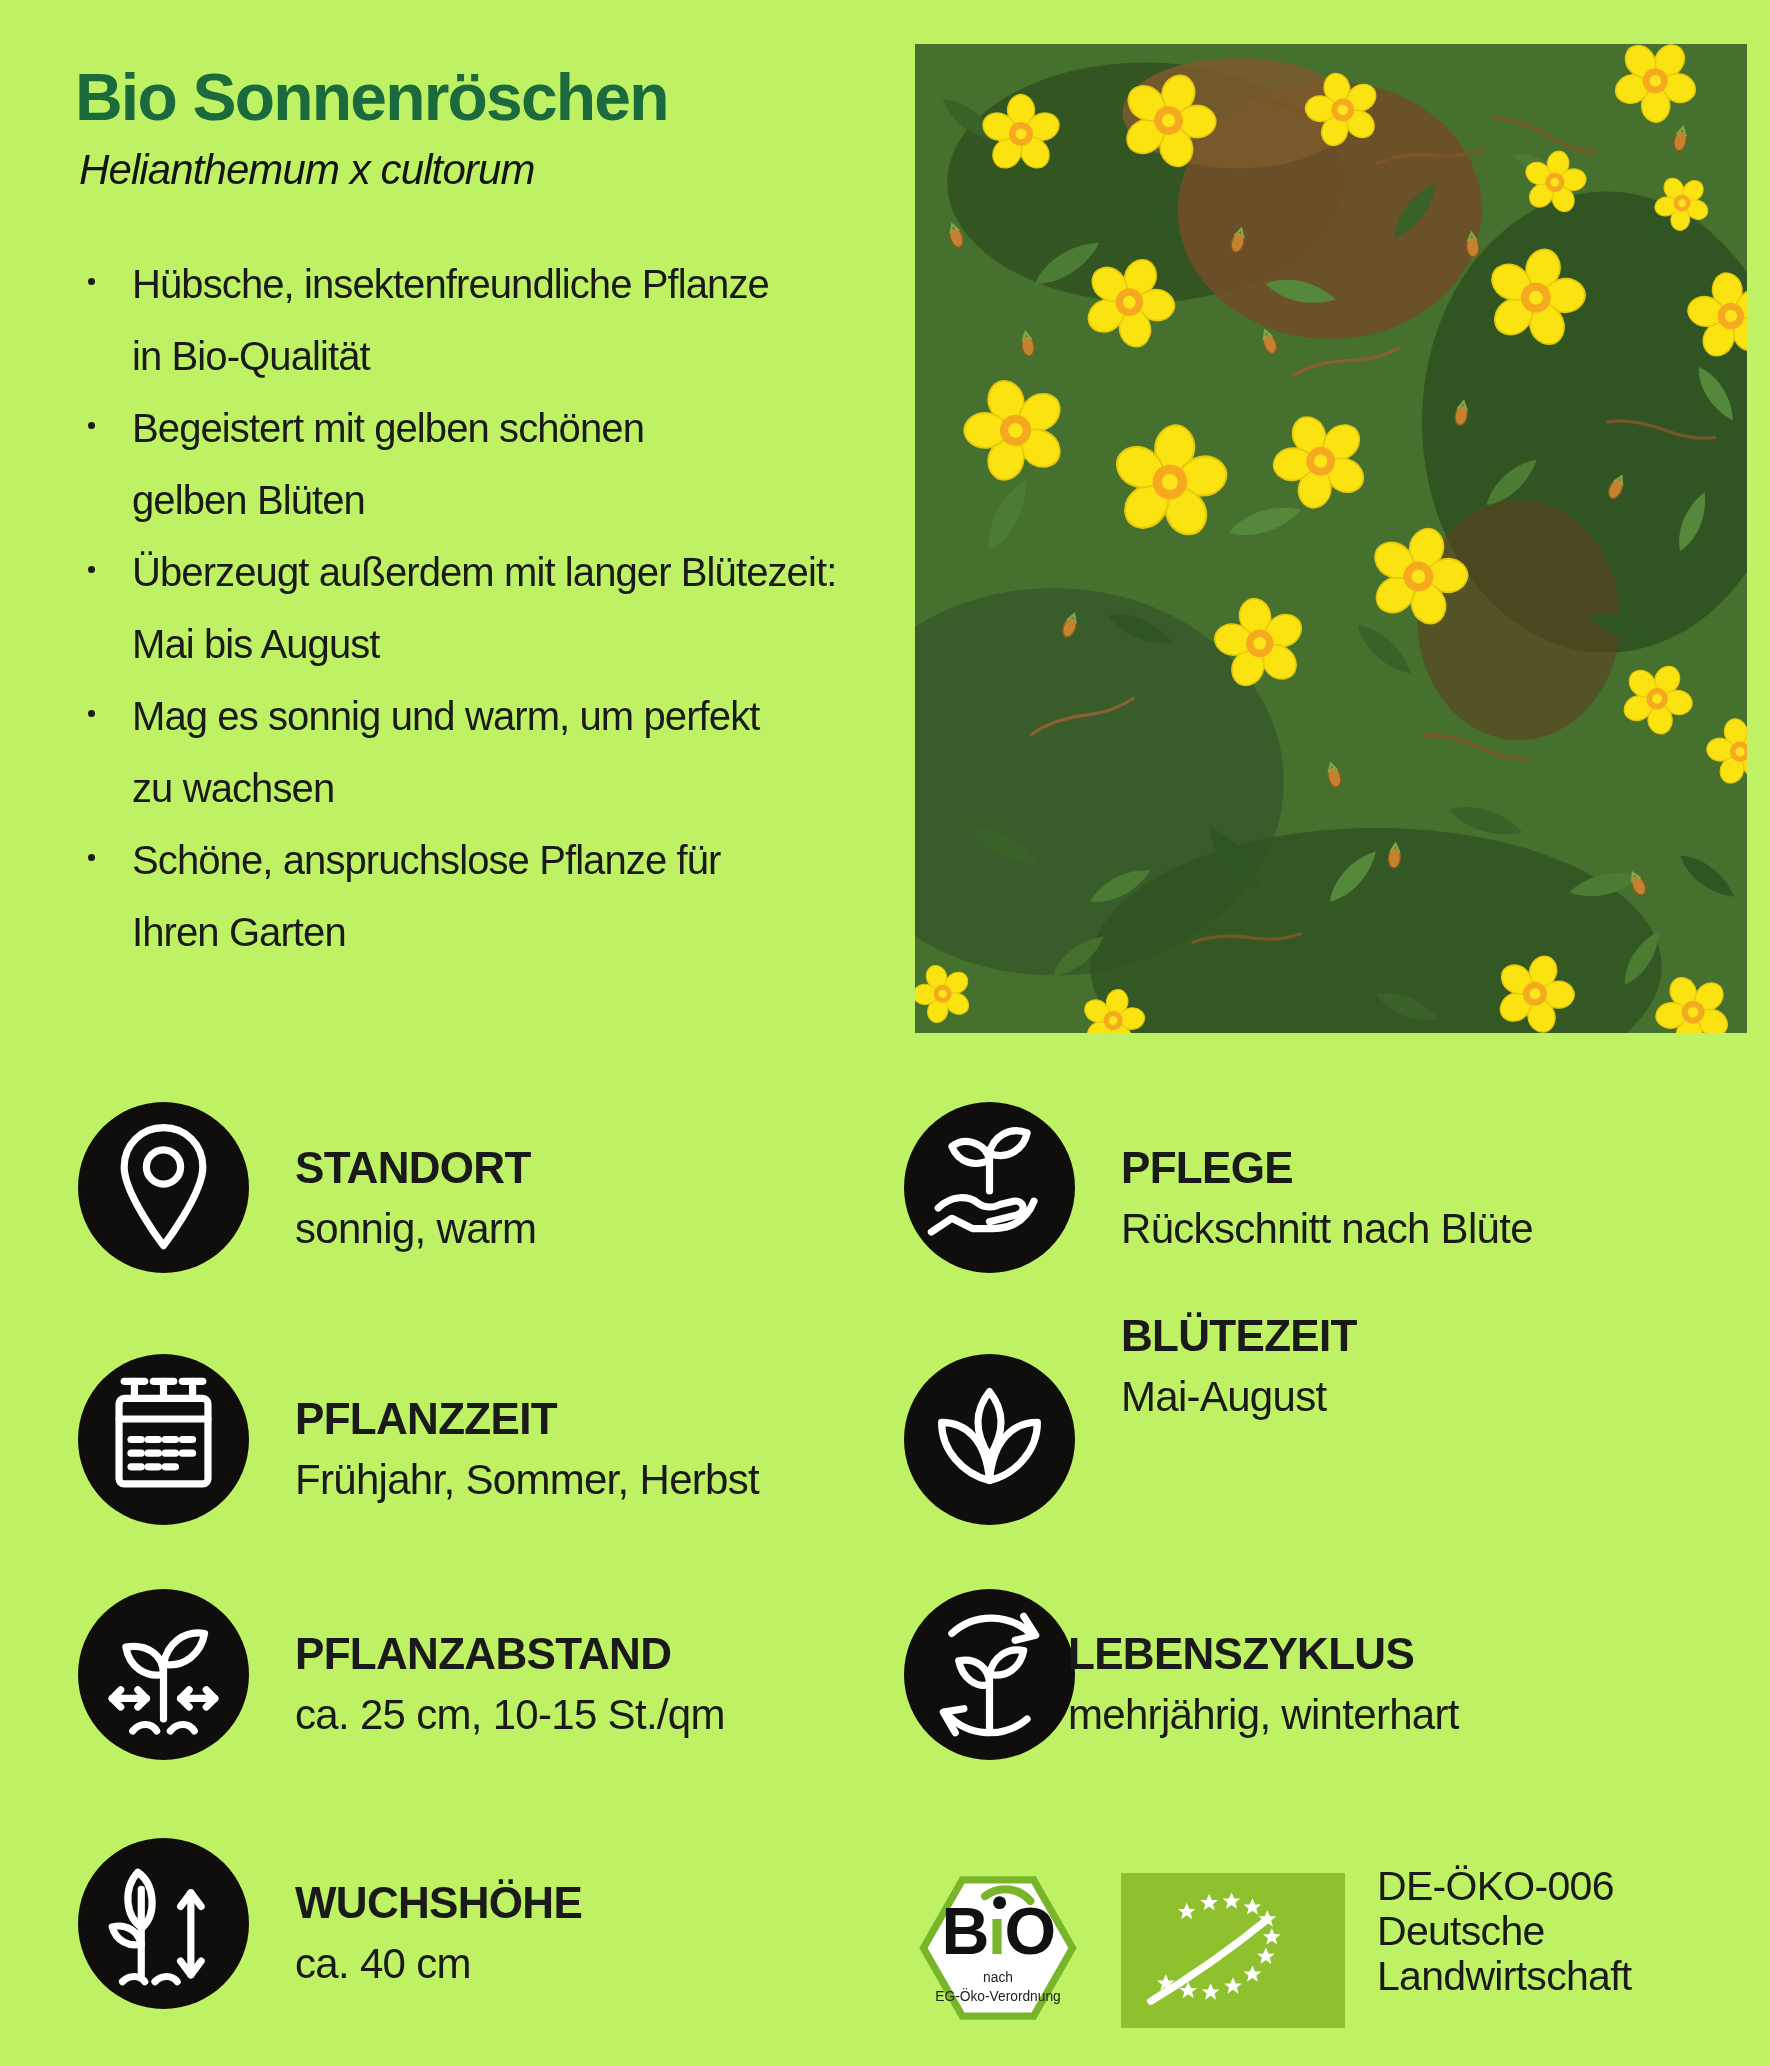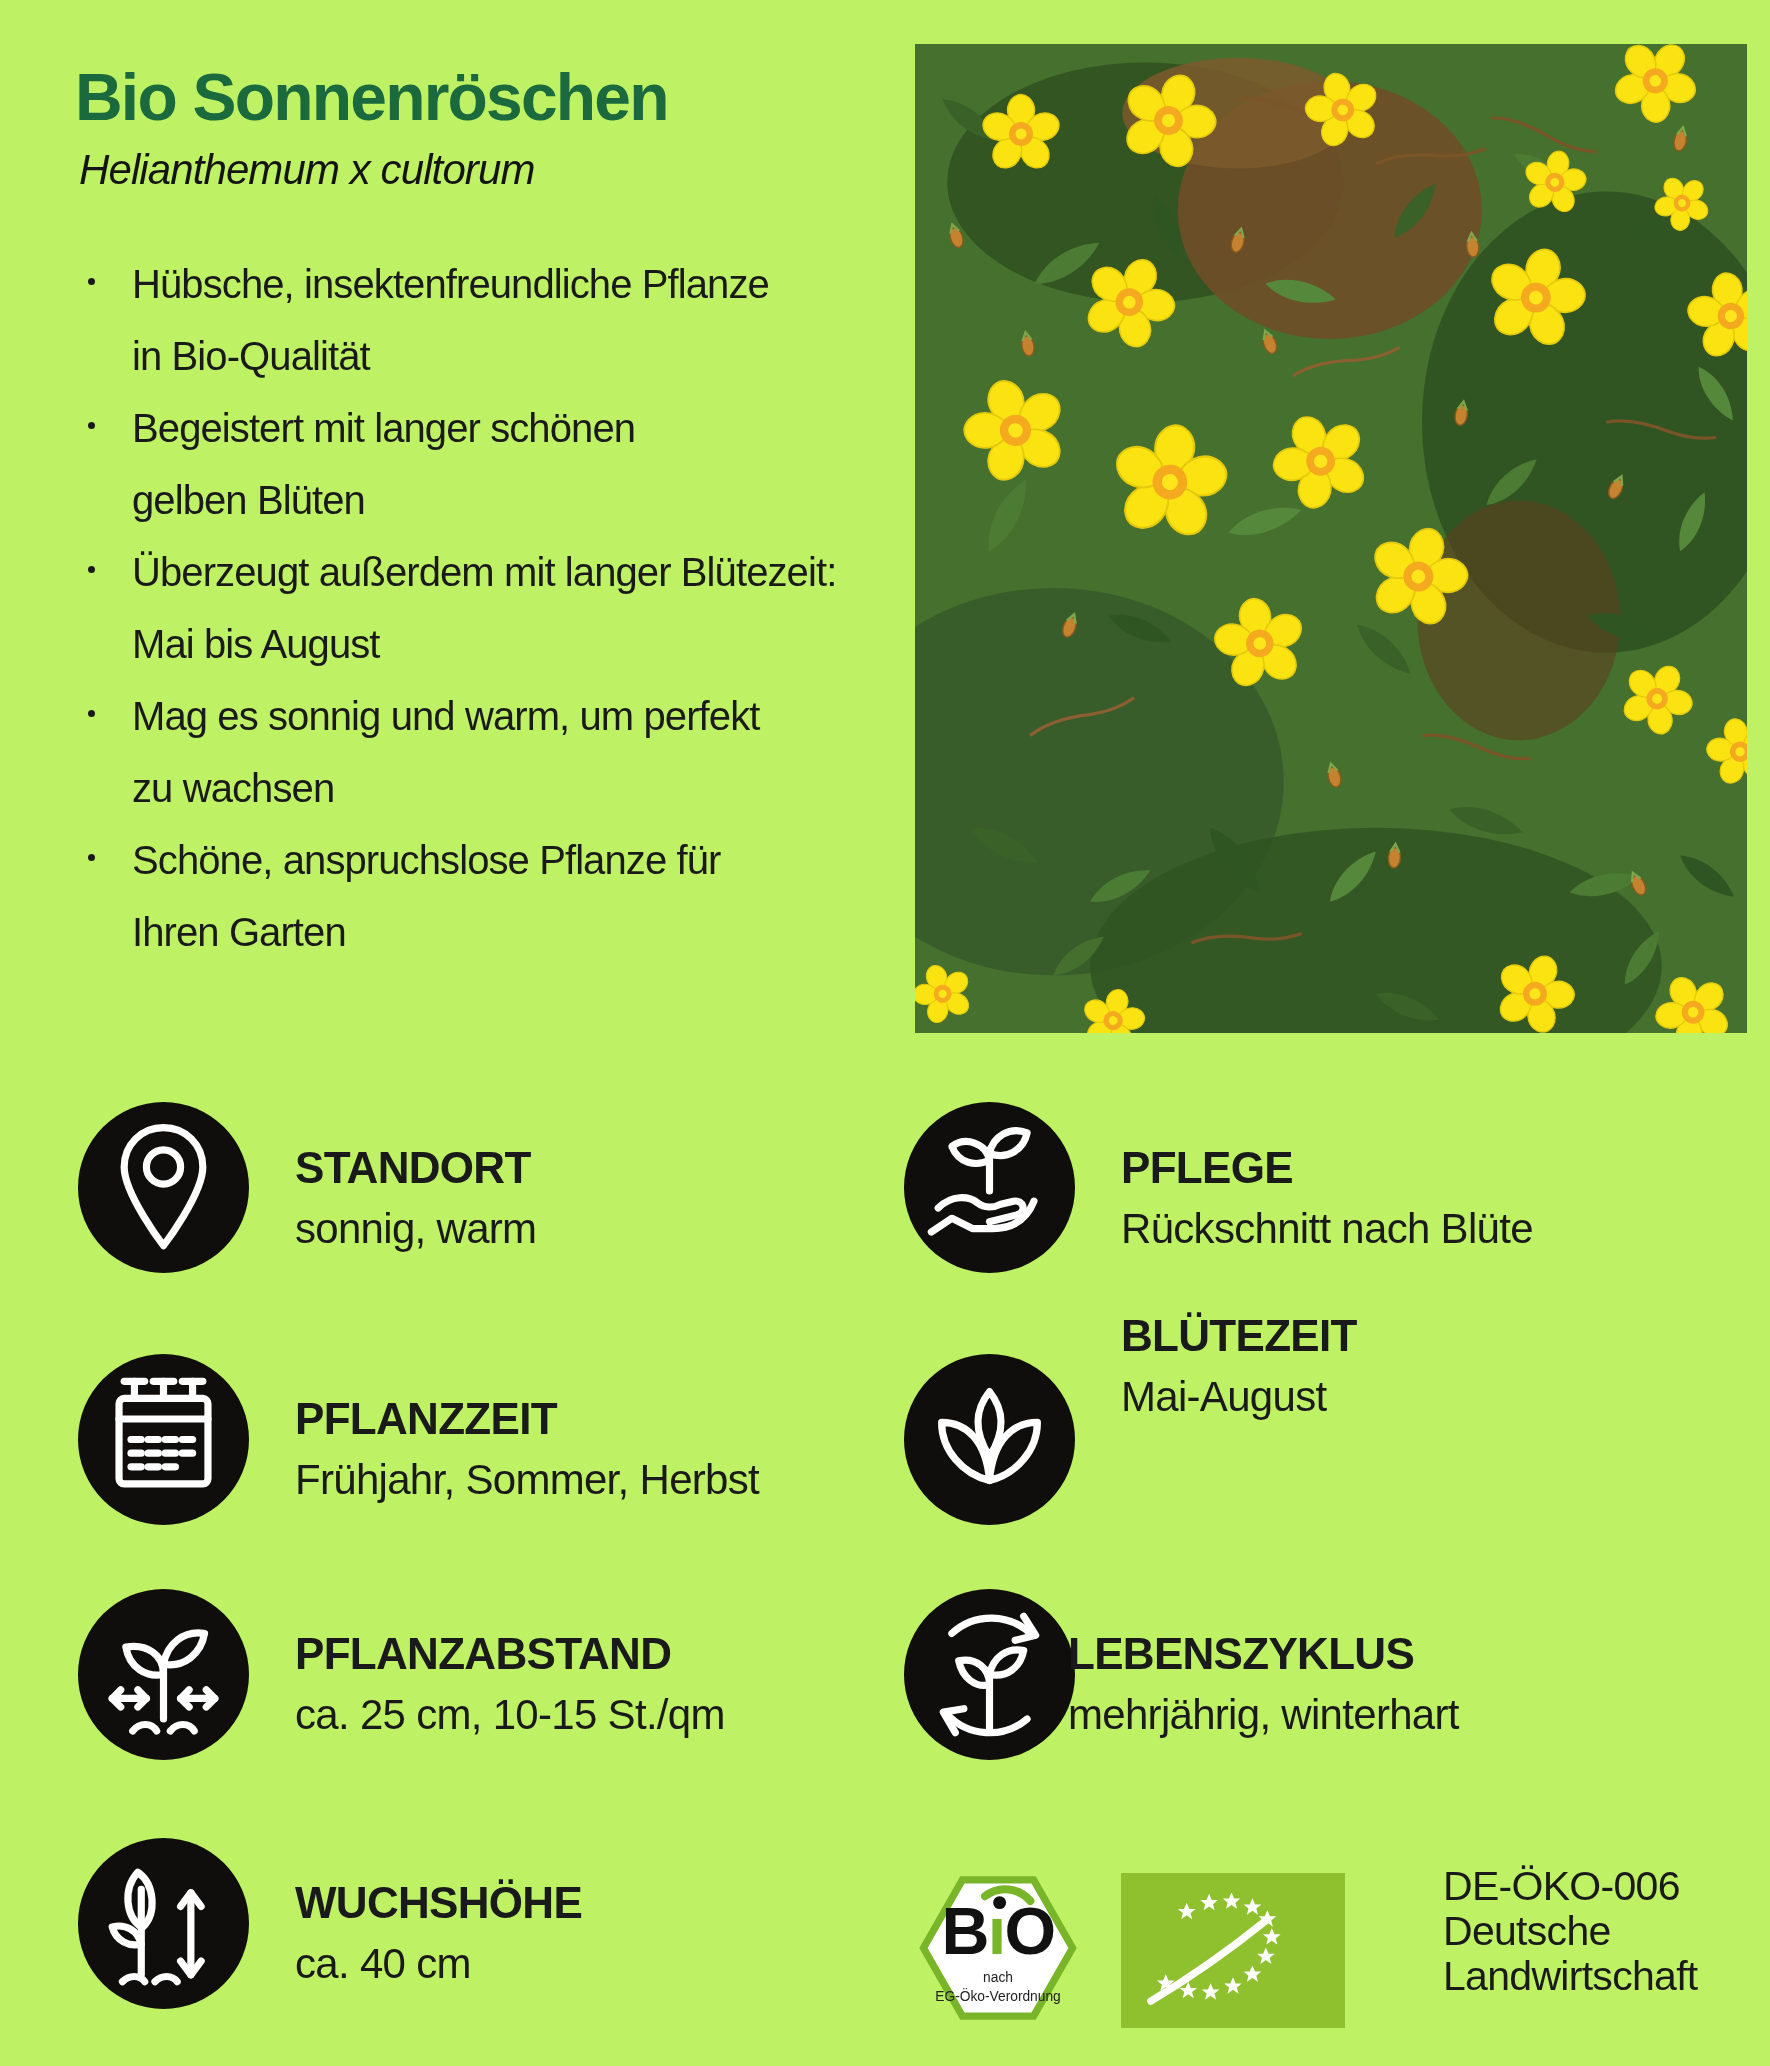--- a/index.html
+++ b/index.html
@@ -20,41 +20,41 @@
   .photo { position:absolute; left:915px; top:44px; width:832px; height:989px; }
   .photo svg { display:block; width:100%; height:100%; }
 
   .feature { position:absolute; }
   .icon-circle { position:absolute; width:171px; height:171px; border-radius:50%; background:#100E0C; }
   .icon-circle svg { position:absolute; left:0; top:0; width:100%; height:100%; }
   .feature-text h3 { margin:0; font-size:44px; font-weight:700; letter-spacing:-0.7px; white-space:nowrap; }
   .feature-text p  { margin:12px 0 0 0; font-size:42px; letter-spacing:-0.7px; white-space:nowrap; }
   .feature-text { position:absolute; }
 
-  .cert-text { position:absolute; left:1443px; top:1864px; font-size:41px; letter-spacing:-0.7px; line-height:45px; }
+  .cert-text { position:absolute; left:1377px; top:1864px; font-size:41px; letter-spacing:-0.7px; line-height:45px; }
   .cert-text div { white-space:nowrap; }
   .seal { position:absolute; }
 
   .ic { stroke:#fff; stroke-width:4.2; fill:none; stroke-linecap:round; stroke-linejoin:round; }
 </style>
 </head>
 <body>
 
 <div class="page">
 
   <h1 class="title">Bio Sonnenröschen</h1>
   <p class="subtitle">Helianthemum x cultorum</p>
 
   <ul class="bullets">
     <li>
         <span class="bl">Hübsche, insektenfreundliche Pflanze</span>
         <span class="bl">in Bio-Qualität</span>
       </li>
     <li>
-        <span class="bl">Begeistert mit langer schönen</span>
+        <span class="bl">Begeistert mit gelben schönen</span>
         <span class="bl">gelben Blüten</span>
       </li>
     <li>
         <span class="bl">Überzeugt außerdem mit langer Blütezeit:</span>
         <span class="bl">Mai bis August</span>
       </li>
     <li>
         <span class="bl">Mag es sonnig und warm, um perfekt</span>
         <span class="bl">zu wachsen</span>
       </li>

